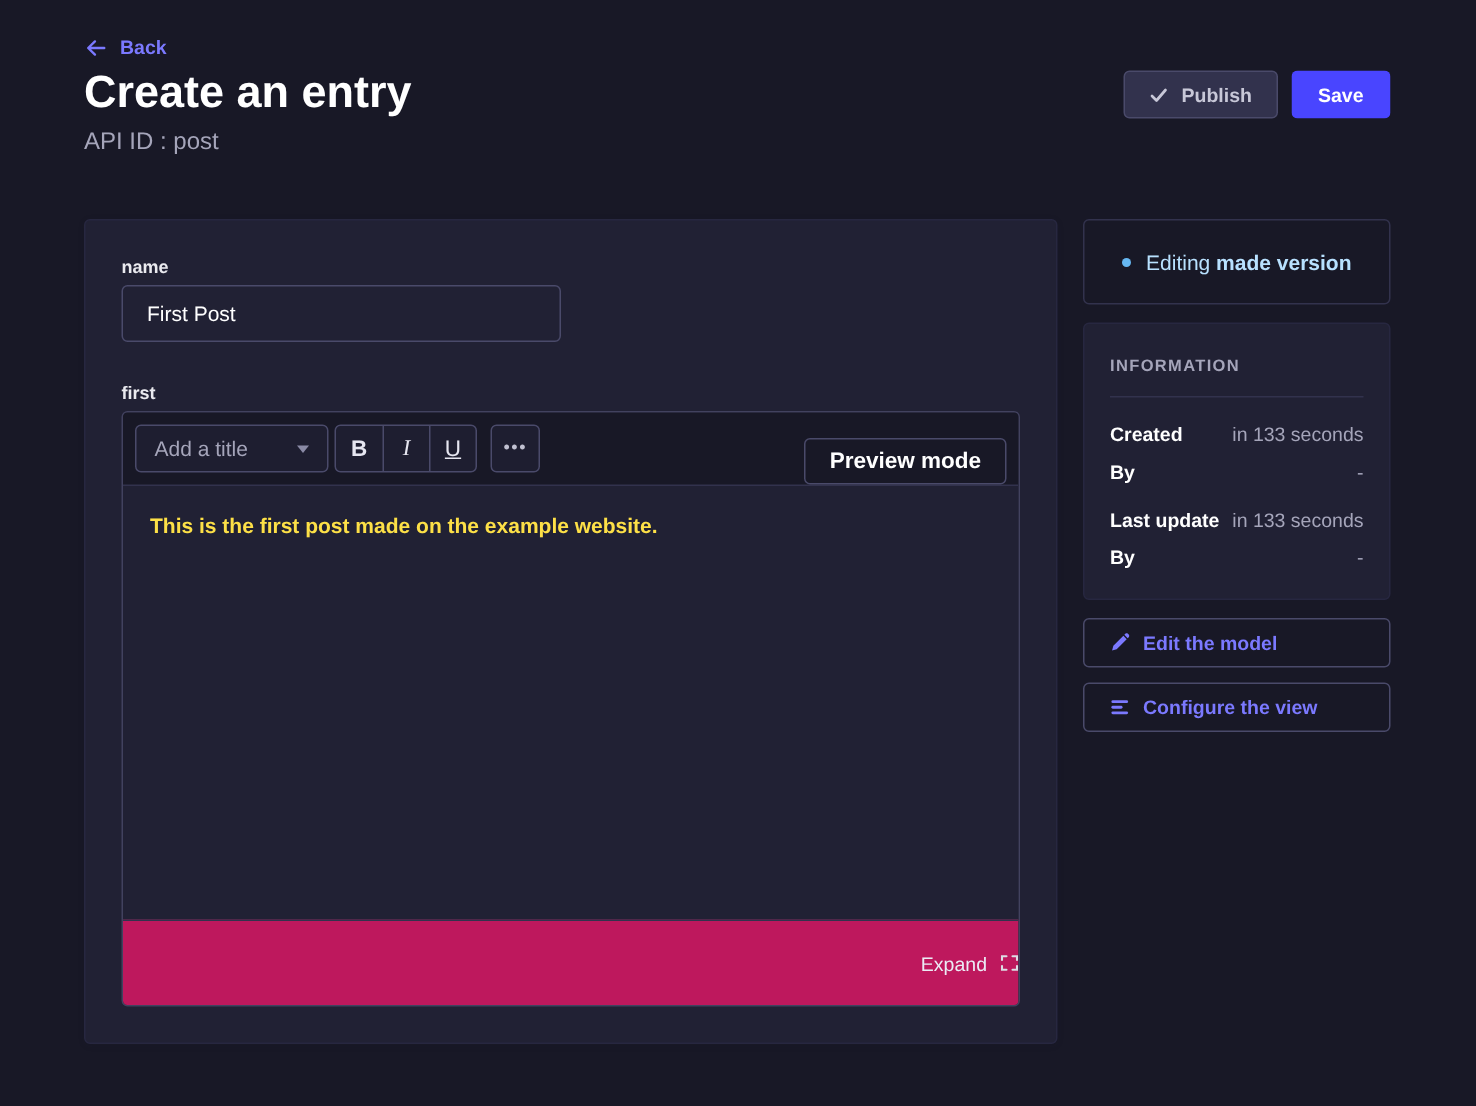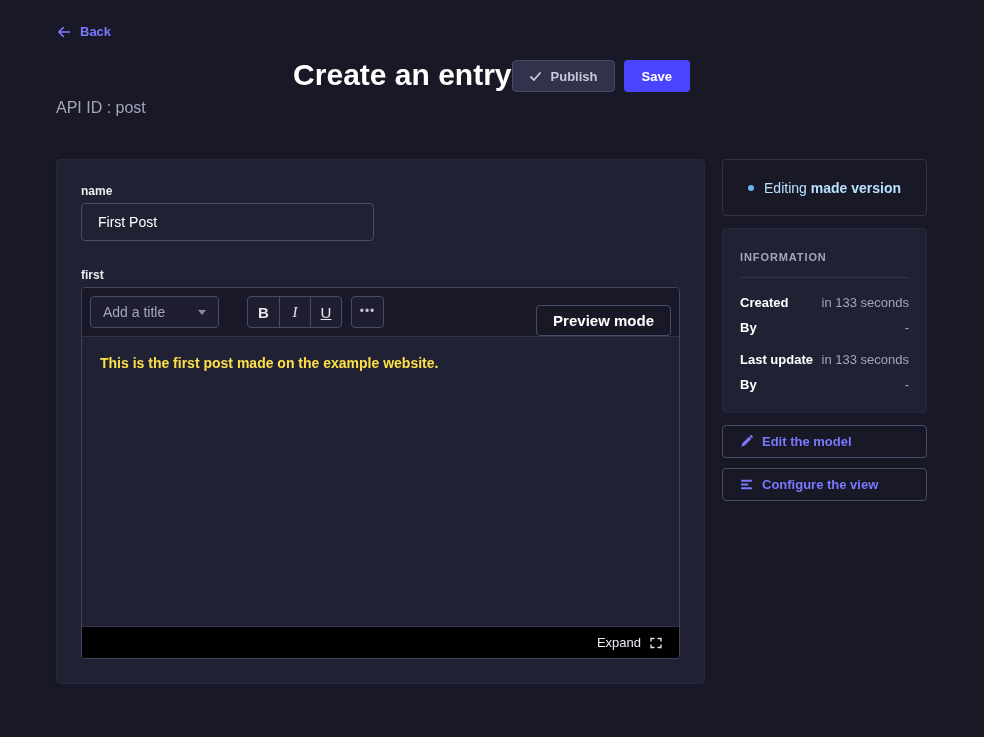--- a/index.html
+++ b/index.html
@@ -8,21 +8,21 @@
     background:#181826;
     font-family:"Liberation Sans", sans-serif;
     color:#ffffff;
     overflow:hidden;
   }
   .page { width:984px; height:737px; padding:24px 57px 0 56px; }
 
   
   .back-link { display:inline-flex; align-items:flex-start; gap:8px; color:#7b79ff;
     font-size:13px; font-weight:600; cursor:pointer; }
-  .title-row { display:flex; justify-content:center; align-items:flex-start; margin-top:14px; }
+  .title-row { display:flex; justify-content:space-between; align-items:flex-start; }
   .page-title { font-size:30px; font-weight:700; color:#ffffff; line-height:34px; }
   .subtitle { margin-top:7px; font-size:16px; color:#a5a5ba; }
   .header-actions { display:flex; gap:9px; margin-top:2px; }
   .btn { height:32px; border-radius:4px; font-size:13px; font-weight:700;
     display:inline-flex; align-items:center; justify-content:center;
     cursor:pointer; border:1px solid transparent; font-family:inherit; }
   .btn-publish { background:#32324d; border-color:#4a4a6a; color:#c8c8d8; padding:0 16px; gap:9px; }
   .btn-save { background:#4945ff; color:#ffffff; padding:0 17px; }
 
   
@@ -34,41 +34,41 @@
   .field-label { font-size:12px; font-weight:700; color:#eaeaef; display:block; margin-bottom:5px; }
   .text-input { width:293px; height:38px; background:#212134; border:1px solid #4a4a6a;
     border-radius:4px; color:#ffffff; font-size:14px; padding:0 16px; font-family:inherit; outline:none; }
   .field-body { margin-top:27px; }
 
   .editor { border:1px solid #42425f; border-radius:4px; overflow:hidden; }
   .ed-toolbar { background:#181826; height:49px; padding:8px; display:flex; align-items:center;
     border-bottom:1px solid #32324d; }
   .title-select { width:129px; height:32px; background:#1e1e30; border:1px solid #4a4a6a;
     border-radius:4px; display:flex; align-items:center; justify-content:space-between;
-    padding:0 12px; color:#a5a5ba; font-size:14px; cursor:pointer; margin-right:28px; }
+    padding:0 12px; color:#a5a5ba; font-size:14px; cursor:pointer; margin-right:4px; }
   .caret-down { width:0; height:0; border-left:4px solid transparent; border-right:4px solid transparent;
     border-top:5px solid #8a8aa5; }
   .fmt-group { display:flex; border:1px solid #4a4a6a; border-radius:4px; background:#1e1e30;
     height:32px; overflow:hidden; }
   .fmt-btn { width:31px; display:flex; align-items:center; justify-content:center;
     color:#e6e6f0; font-size:15px; cursor:pointer; background:transparent; border:none; font-family:inherit; }
   .fmt-btn + .fmt-btn { border-left:1px solid #4a4a6a; }
   .fmt-b { font-weight:700; }
   .fmt-i { font-family:"Liberation Serif", serif; font-style:italic; }
   .fmt-u { text-decoration:underline; }
   .more-btn { margin-left:9px; width:33px; height:32px; background:#1e1e30; border:1px solid #4a4a6a;
     border-radius:4px; display:flex; align-items:center; justify-content:center; color:#c0c0d0;
     font-size:12px; letter-spacing:1px; cursor:pointer; padding-bottom:2px; }
   .preview-btn { margin-left:auto; height:31px; border:1px solid #4a4a6a; border-radius:4px;
     padding:0 16px; display:flex; align-items:center; color:#ffffff; font-size:15px; font-weight:700;
     cursor:pointer; background:transparent; font-family:inherit;margin-top:16px; }
   .ed-content { background:#212134; height:289px; padding:16px 18px; font-size:14px;
     color:#fde047; cursor:text; line-height:20px;font-weight:bold; }
-  .ed-footer { background:#000000; border-top:1px solid #32324d; height:32px;
-    display:flex; align-items:center; justify-content:flex-end; padding:0 17px; }
+  .ed-footer { background:#be185d; border-top:1px solid #32324d; height:57px;
+    display:flex; align-items:center; justify-content:flex-end; padding:0 0; }
   .expand-btn { display:flex; align-items:center; gap:9px; color:#ebebf5; font-size:13px; cursor:pointer; }
 
   
   .sidebar { width:205px; display:flex; flex-direction:column; }
   .draft-box { height:57px; border:1px solid #32324d; border-radius:4px;
     display:flex; align-items:center; justify-content:center; gap:10px; }
   .draft-dot { width:6px; height:6px; border-radius:50%; background:#66b7f1; }
   .draft-text { font-size:14px; color:#b8e1ff; }
   .draft-text .em { font-weight:700; }
 

